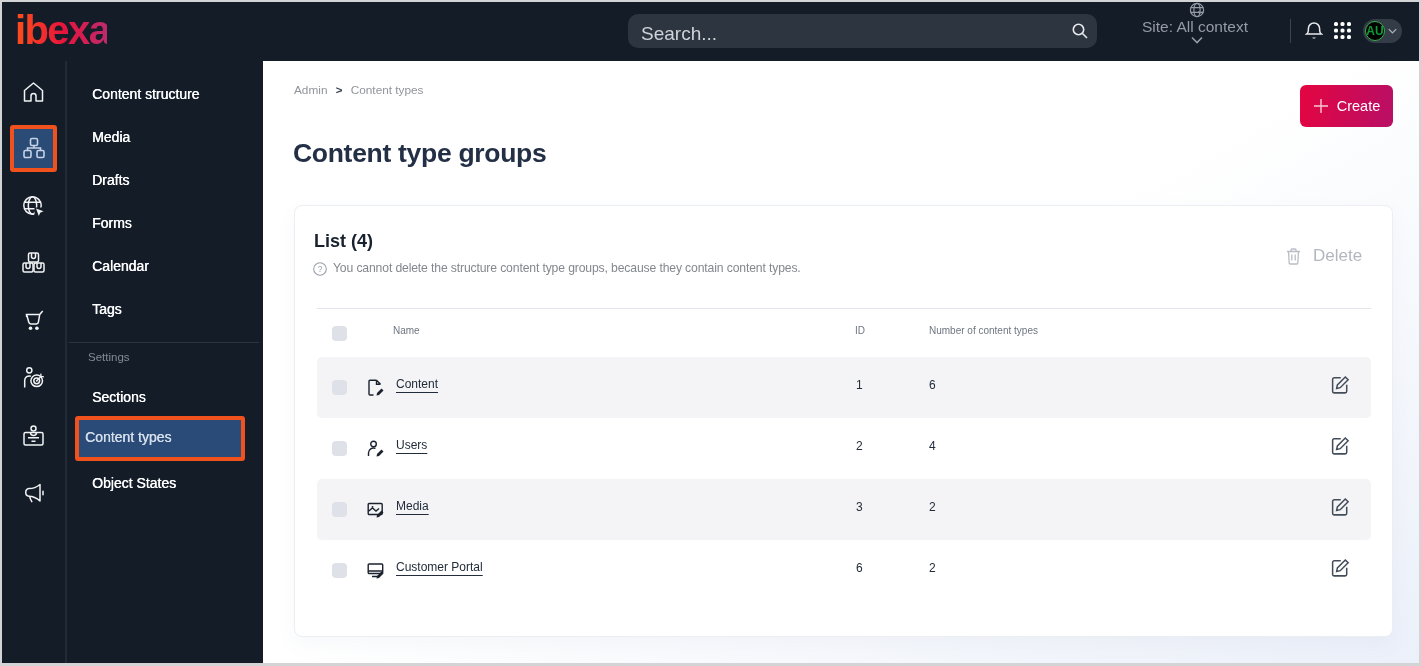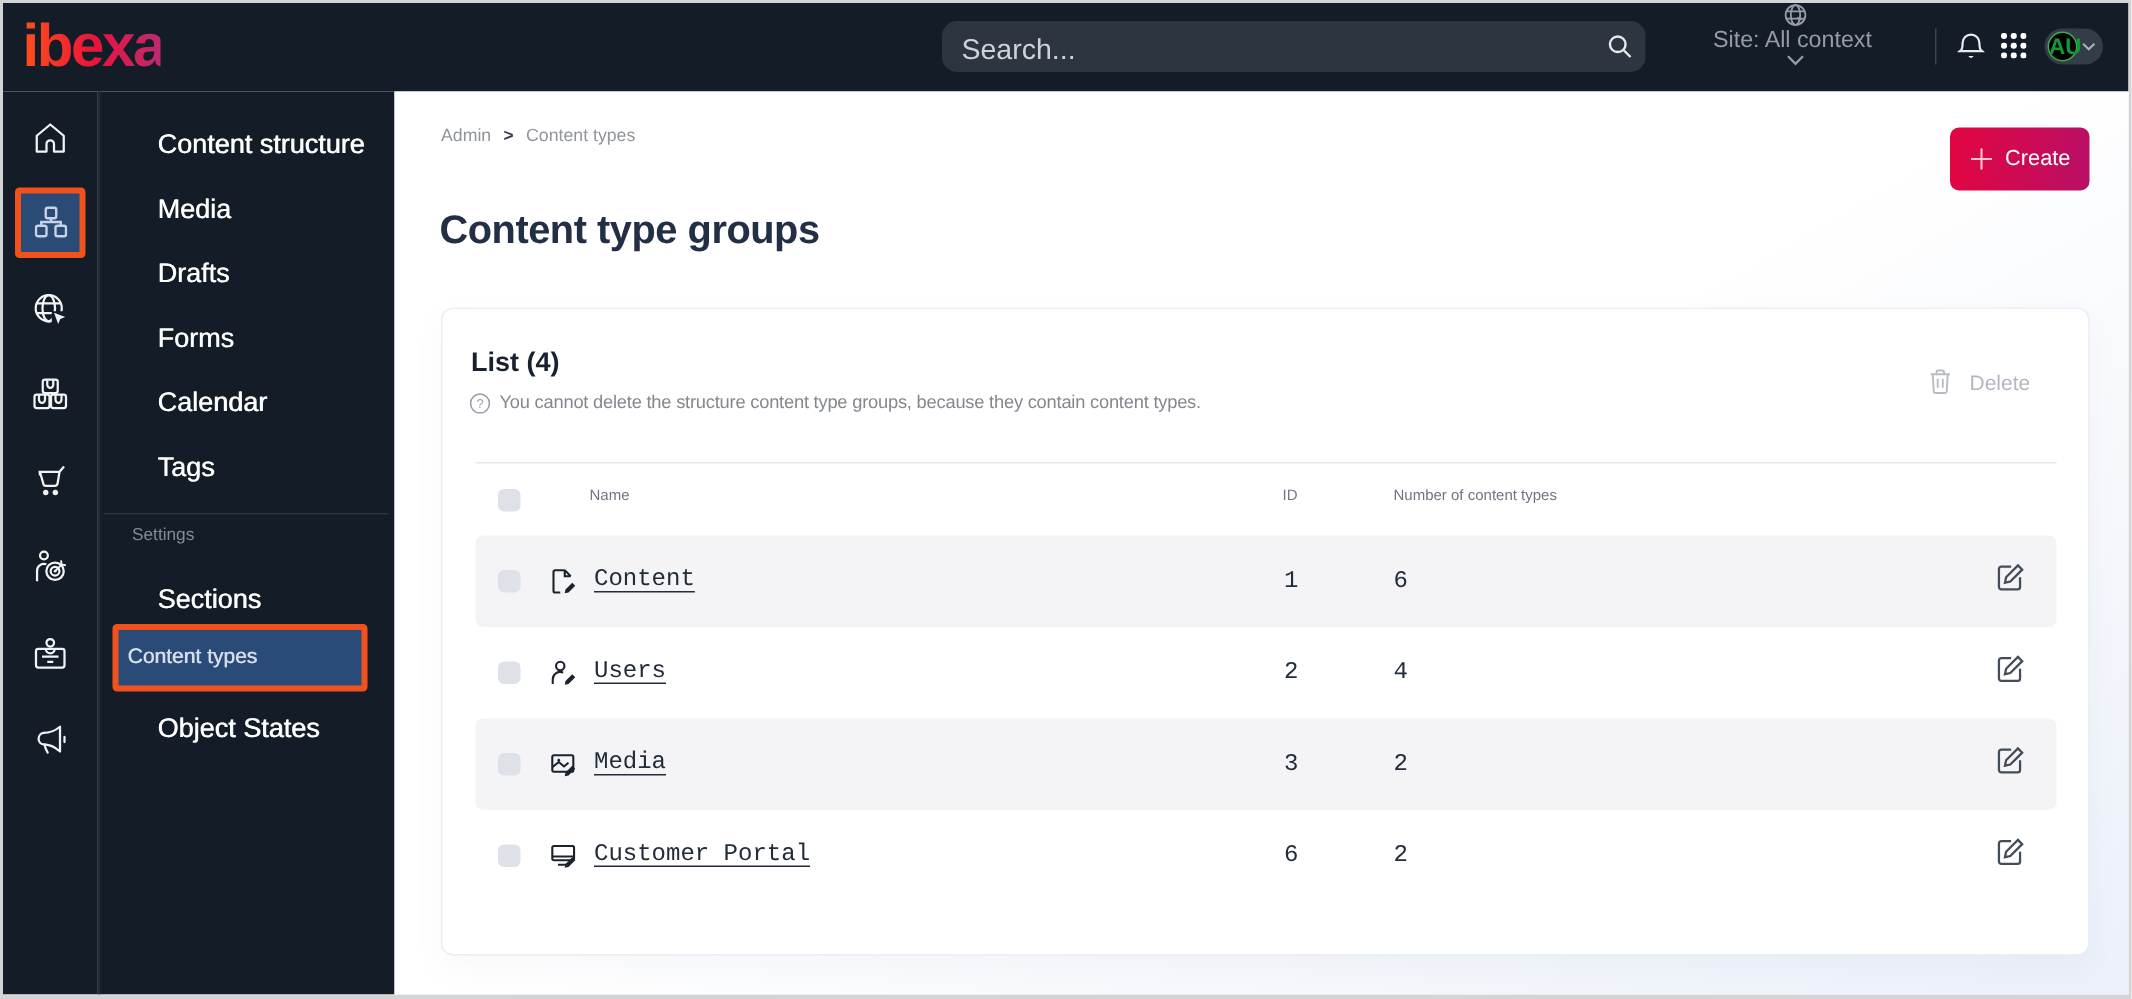--- a/index.html
+++ b/index.html
@@ -12,59 +12,59 @@
 .logo { position:absolute; left:13px; top:4px; }
 .search { position:absolute; left:626px; top:12px; width:469px; height:34px; background:#2d3640; border-radius:10px; }
 .search .ph { position:absolute; left:13px; top:9px; font-size:19px; color:#cfd3d8; }
 .search svg { position:absolute; right:8px; top:8px; }
 .site { position:absolute; left:1132px; top:0; height:59px; display:flex; align-items:center; color:#959ca6; font-size:15.5px;flex-direction:column; }
 .site .txt { margin-left:8px; margin-right:12px; }
 .tbdiv { position:absolute; left:1288px; top:17px; width:1px; height:24px; background:#3c444f; }
 .bell { position:absolute; left:1303px; top:19px; }
 .grid9 { position:absolute; left:1332px; top:20px; }
 .avatarpill { position:absolute; left:1361px; top:17px; width:39px; height:24px; background:#333c47; border-radius:12px; }
-.avatar { position:absolute; left:2px; top:2px; width:20px; height:20px; border-radius:50%; background:#000000; border:1px solid #37b04c; color:#109a36; font-size:15px; font-weight:bold; text-align:center; line-height:19px; }
+.avatar { position:absolute; left:2px; top:2px; width:20px; height:20px; border-radius:50%; background:#000000; border:1px solid #37b04c; color:#109a36; font-size:12px; font-weight:bold; text-align:center; line-height:19px; }
 .avatarpill svg { position:absolute; right:5px; top:9px; }
 
 
 .rail { position:absolute; left:0; top:59px; width:63px; height:602px; background:#141c27; }
 .menu { position:absolute; left:63px; top:59px; width:198px; height:602px; background:#141c27; border-left:2px solid #222a35; }
 .railicon { position:absolute; left:0; width:63px; text-align:center; }
 .railhl { position:absolute; left:8px; top:63.5px; width:47px; height:47px; background:#2b4b77; border:4px solid #f1511d; border-radius:3px; display:flex; align-items:center; justify-content:center; }
-.mitem { position:absolute; left:38px; color:#fff; font-size:18px; text-shadow:0.4px 0 0 #e8ecf2; }
+.mitem { position:absolute; left:25px; color:#fff; font-size:14px; text-shadow:0.4px 0 0 #e8ecf2; }
 .msec { position:absolute; left:2px; top:281px; width:190px; height:1px; background:#2a333e; }
 .mlabel { position:absolute; left:21px; top:290px; color:#828b96; font-size:11.5px; }
 .mhl { position:absolute; left:8px; top:355px; width:170px; height:45px; background:#2a4b78; border:4px solid #f1511d; border-radius:3px; }
 .mhl span { position:absolute; left:6px; top:9px; color:#d5dfec; font-size:14px; text-shadow:0.4px 0 0 #c8d4e4; }
 
 
 .main { position:absolute; left:261px; top:59px; width:1376px; height:602px;
   background:linear-gradient(150deg,#ffffff 0%,#ffffff 45%,#f2f5fb 75%,#e7edf9 100%); }
 .crumbs { position:absolute; left:31px; top:22px; font-size:11.8px; color:#90949b; }
 .crumbs b { color:#343d4b; font-size:11.5px; margin:0 5px; }
 .createbtn { position:absolute; left:1037px; top:24px; width:93px; height:42px; border-radius:6px;
   background:linear-gradient(100deg,#e40541 0%,#b80f66 100%);
   color:#fff; font-size:14.5px; display:flex; align-items:center; justify-content:center; gap:8px; }
 .h1 { position:absolute; left:30px; top:77px; font-size:26.5px; font-weight:bold; color:#222f45; letter-spacing:-0.3px; }
 
 .card { position:absolute; left:31px; top:144px; width:1099px; height:432px; background:#fff; border-radius:8px;
   border:1px solid #eceef3; box-shadow:0 8px 20px rgba(90,110,150,0.05); }
 .listhdr { position:absolute; left:19px; top:25px; font-size:18px; font-weight:bold; color:#18212e; }
 .inforow { position:absolute; left:18px; top:56.5px; display:flex; align-items:center; color:#83888f; font-size:12.2px; letter-spacing:-0.14px; }
 .inforow svg { margin-right:6px; }
-.delbtn { position:absolute; left:991px; top:40px; display:flex; align-items:center; color:#b2b7bf; font-size:14px; }
+.delbtn { position:absolute; left:991px; top:40px; display:flex; align-items:center; color:#b2b7bf; font-size:17px; }
 .delbtn svg { margin-right:12px; }
 .carddiv { position:absolute; left:22px; top:102px; width:1054px; height:1px; background:#e4e6eb; }
 .thead { position:absolute; left:22px; top:110px; width:1054px; height:40px; font-size:10px; color:#6e7681; }
 .cb { width:15px; height:15px; background:#dfe1e8; border-radius:4px; display:inline-block; }
 .hd-cb { position:absolute; left:15px; top:10px; }
 .hd-name { position:absolute; left:76px; top:9px; }
 .hd-id { position:absolute; left:538px; top:9px; }
 .hd-n { position:absolute; left:612px; top:9px; }
-.row { position:absolute; left:22px; width:1054px; height:61px; border-radius:5px; font-size:16px; color:#222c3a;font-family:Liberation Mono, monospace; }
+.row { position:absolute; left:22px; width:1054px; height:61px; border-radius:5px; font-size:12px; color:#222c3a; }
 .row.odd { background:#f4f4f7; }
 .row .cb { position:absolute; left:15px; top:23px; }
 .row .ticon { position:absolute; left:50px; top:22px; }
 .row .nm { position:absolute; left:79px; top:20px; text-decoration:underline; text-underline-offset:4px; color:#222c3a; }
 .row .id { position:absolute; left:539px; top:21px; }
 .row .n { position:absolute; left:612px; top:21px; }
 .row .edit { position:absolute; left:1014px; top:18px; }
 </style>
 </head>
 <body>

